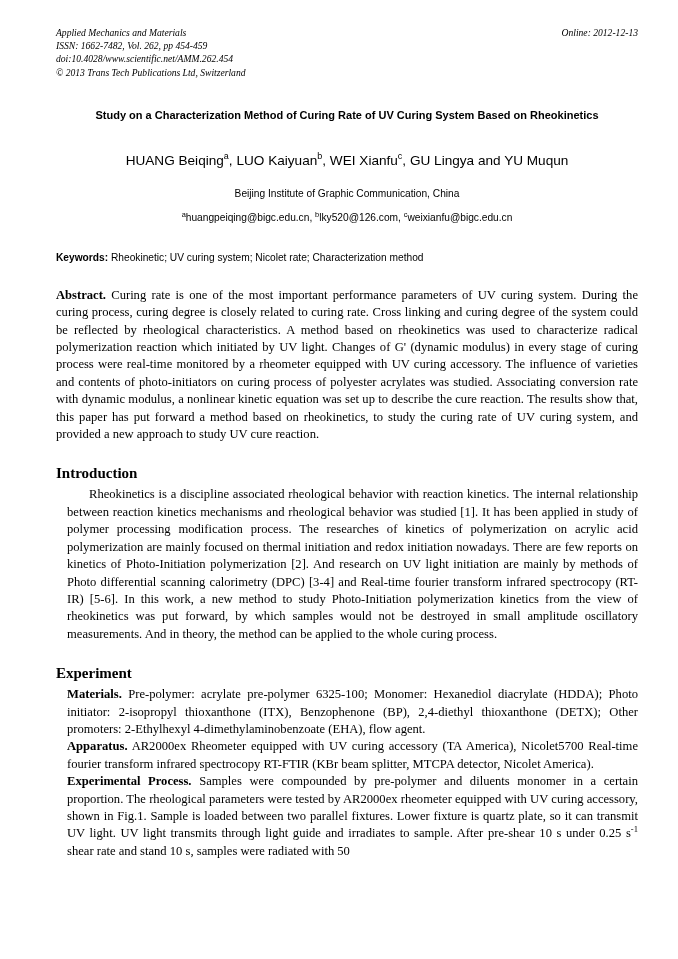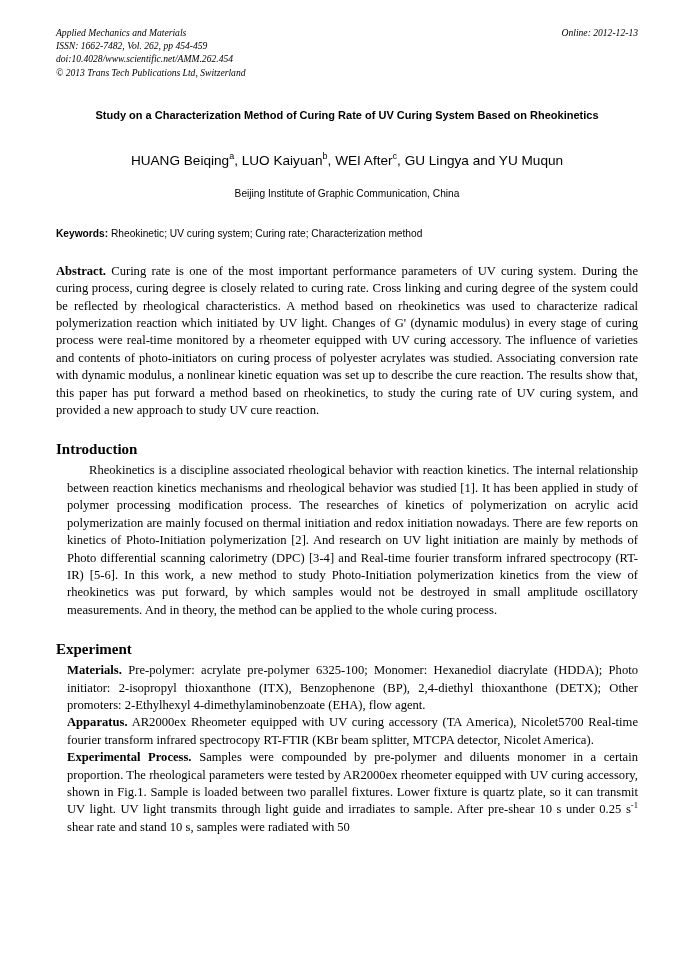--- a/index.html
+++ b/index.html
@@ -128,29 +128,32 @@
       <div>© 2013 Trans Tech Publications Ltd, Switzerland</div>
     </div>
     <div class="header-right">
       <div>Online: 2012-12-13</div>
     </div>
   </div>
 
   <div class="title">Study on a Characterization Method of Curing Rate of UV Curing System Based on Rheokinetics</div>
 
   <div class="authors">
-    <span>HUANG Beiqing</span><sup>a</sup><span>, </span><span>LUO Kaiyuan</span><sup>b</sup><span>, </span><span>WEI After</span><sup>c</sup><span>, GU Lingya and YU Muqun</span>
+    <span>HUANG Beiqing</span><sup>a</sup><span>, </span><span>LUO Kaiyuan</span><sup>b</sup><span>, </span><span>WEI Xianfu</span><sup>c</sup><span>, GU Lingya and YU Muqun</span>
   </div>
 
   <div class="affiliation">Beijing Institute of Graphic Communication, China</div>
 
+  <div class="emails">
+    <sup>a</sup><span>huangpeiqing@bigc.edu.cn</span><span>, </span><sup>b</sup><span>lky520@126.com</span><span>, </span><sup>c</sup><span>weixianfu@bigc.edu.cn</span>
+  </div>
 
   <div class="keywords">
     <b>Keywords:</b>
-    <span>Rheokinetic; UV curing system; Curing rate; Characterization method</span>
+    <span>Rheokinetic; UV curing system; Nicolet rate; Characterization method</span>
   </div>
 
   <div class="abstract">
     <b>Abstract.</b>
     <span>Curing rate is one of the most important performance parameters of UV curing system. During the curing process, curing degree is closely related to curing rate. Cross linking and curing degree of the system could be reflected by rheological characteristics. A method based on rheokinetics was used to characterize radical polymerization reaction which initiated by UV light. Changes of G' (dynamic modulus) in every stage of curing process were real-time monitored by a rheometer equipped with UV curing accessory. The influence of varieties and contents of photo-initiators on curing process of polyester acrylates was studied. Associating conversion rate with dynamic modulus, a nonlinear kinetic equation was set up to describe the cure reaction. The results show that, this paper has put forward a method based on rheokinetics, to study the curing rate of UV curing system, and provided a new approach to study UV cure reaction.</span>
   </div>
 
   <div class="section-head">Introduction</div>
   <p class="body indent">Rheokinetics is a discipline associated rheological behavior with reaction kinetics. The internal relationship between reaction kinetics mechanisms and rheological behavior was studied [1]. It has been applied in study of polymer processing modification process. The researches of kinetics of polymerization on acrylic acid polymerization are mainly focused on thermal initiation and redox initiation nowadays. There are few reports on kinetics of Photo-Initiation polymerization [2]. And research on UV light initiation are mainly by methods of Photo differential scanning calorimetry (DPC) [3-4] and Real-time fourier transform infrared spectrocopy (RT-IR) [5-6]. In this work, a new method to study Photo-Initiation polymerization kinetics from the view of rheokinetics was put forward, by which samples would not be destroyed in small amplitude oscillatory measurements. And in theory, the method can be applied to the whole curing process.</p>
 

